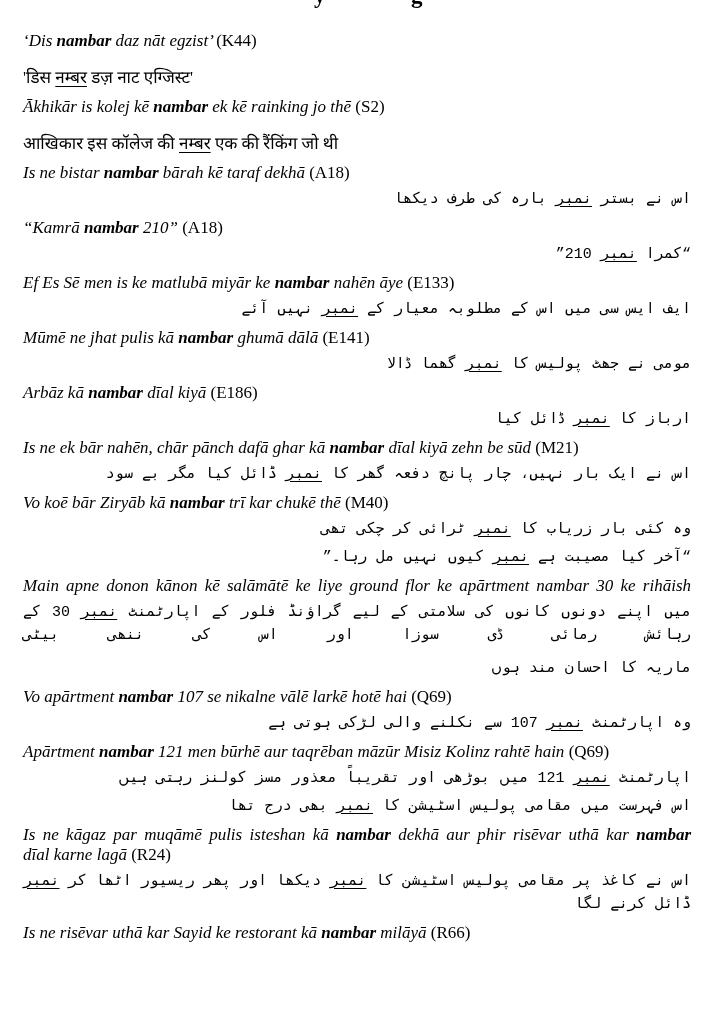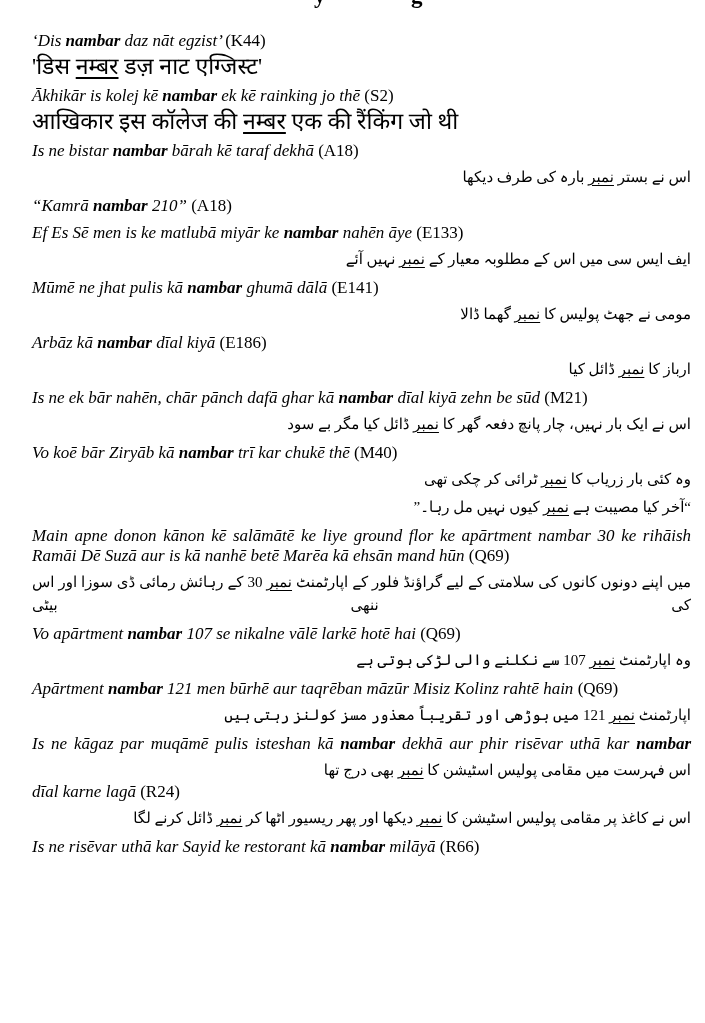--- a/index.html
+++ b/index.html
@@ -19,45 +19,45 @@
     font-family: "Liberation Serif", serif;
     font-weight: bold; font-size: 23px; font-style: normal;
   }
   .frag-left  { left: 314px; }
   .frag-right { left: 411px; }
 
   .entries {
     position: absolute; top: 0; left: 0;
     width: 705px; height: 1023px;
     box-sizing: border-box;
-    padding: 24px 14px 0 32px;
+    padding: 24px 14px 0 23px;
     overflow: hidden;
   }
   .line { white-space: normal; }
 
   
   .roman {
     font-family: "Liberation Serif", serif;
     font-style: italic;
     font-size: 17px; line-height: 20px;
     text-align: left;
     margin-top: 7px;
   }
   
   .hindi {
     font-family: "Liberation Serif", "DejaVu Sans", serif;
     font-style: normal;
-    font-size: 23px; line-height: 24px;
+    font-size: 17px; line-height: 24px;
     text-align: left;
-    margin-top: 4px;
+    margin-top: 15px;
   }
   
   .urdu {
     direction: rtl;
-    font-family: Liberation Serif, serif;
+    font-family: Liberation Mono, monospace;
     font-style: normal;
     font-size: 15px; line-height: 23px;
     text-align: right;
     margin-top: 5px;
   }
   .line.justify { text-align: justify; text-align-last: justify; }
   .line.continuation { margin-top: 0; }
   .line.continuation-spaced { margin-top: 10px; }
 
   .seg-i  { font-style: italic; }
@@ -69,40 +69,41 @@
 <body>
 
 <div class="entries">
     <div class="line roman"><span class="seg-i">‘Dis </span><span class="seg-bi">nambar</span><span class="seg-i"> daz nāt egzist’ </span><span class="seg-r">(K44)</span></div>
     <div class="line hindi"><span class="seg-r">'डिस </span><span class="seg-u">नम्बर</span><span class="seg-r"> डज़ नाट एग्जिस्ट'</span></div>
     <div class="line roman"><span class="seg-i">Ākhikār is kolej kē </span><span class="seg-bi">nambar</span><span class="seg-i"> ek kē rainking jo thē </span><span class="seg-r">(S2)</span></div>
     <div class="line hindi"><span class="seg-r">आखिकार इस कॉलेज की </span><span class="seg-u">नम्बर</span><span class="seg-r"> एक की रैंकिंग जो थी</span></div>
     <div class="line roman"><span class="seg-i">Is ne bistar </span><span class="seg-bi">nambar</span><span class="seg-i"> bārah kē taraf dekhā </span><span class="seg-r">(A18)</span></div>
     <div class="line urdu"><span class="seg-r">اس نے بستر </span><span class="seg-u">نمبر</span><span class="seg-r"> بارہ کی طرف دیکھا</span></div>
     <div class="line roman"><span class="seg-i">“Kamrā </span><span class="seg-bi">nambar</span><span class="seg-i"> 210” </span><span class="seg-r">(A18)</span></div>
+    <div class="line urdu"><span class="seg-r">“کمرا </span><span class="seg-u">نمبر</span><span class="seg-r"> 210”</span></div>
     <div class="line roman"><span class="seg-i">Ef Es Sē men is ke matlubā miyār ke </span><span class="seg-bi">nambar</span><span class="seg-i"> nahēn āye </span><span class="seg-r">(E133)</span></div>
     <div class="line urdu"><span class="seg-r">ایف ایس سی میں اس کے مطلوبہ معیار کے </span><span class="seg-u">نمبر</span><span class="seg-r"> نہیں آئے</span></div>
     <div class="line roman"><span class="seg-i">Mūmē ne jhat pulis kā </span><span class="seg-bi">nambar</span><span class="seg-i"> ghumā dālā </span><span class="seg-r">(E141)</span></div>
     <div class="line urdu"><span class="seg-r">مومی نے جھٹ پولیس کا </span><span class="seg-u">نمبر</span><span class="seg-r"> گھما ڈالا</span></div>
     <div class="line roman"><span class="seg-i">Arbāz kā </span><span class="seg-bi">nambar</span><span class="seg-i"> dīal kiyā </span><span class="seg-r">(E186)</span></div>
     <div class="line urdu"><span class="seg-r">ارباز کا </span><span class="seg-u">نمبر</span><span class="seg-r"> ڈائل کیا</span></div>
     <div class="line roman"><span class="seg-i">Is ne ek bār nahēn, chār pānch dafā ghar kā </span><span class="seg-bi">nambar</span><span class="seg-i"> dīal kiyā zehn be sūd </span><span class="seg-r">(M21)</span></div>
     <div class="line urdu"><span class="seg-r">اس نے ایک بار نہیں، چار پانچ دفعہ گھر کا </span><span class="seg-u">نمبر</span><span class="seg-r"> ڈائل کیا مگر بے سود</span></div>
     <div class="line roman"><span class="seg-i">Vo koē bār Ziryāb kā </span><span class="seg-bi">nambar</span><span class="seg-i"> trī kar chukē thē </span><span class="seg-r">(M40)</span></div>
     <div class="line urdu"><span class="seg-r">وہ کئی بار زریاب کا </span><span class="seg-u">نمبر</span><span class="seg-r"> ٹرائی کر چکی تھی</span></div>
     <div class="line urdu"><span class="seg-r">“آخر کیا مصیبت ہے </span><span class="seg-u">نمبر</span><span class="seg-r"> کیوں نہیں مل رہا۔”</span></div>
     <div class="line roman justify"><span class="seg-i">Main apne donon kānon kē salāmātē ke liye ground flor ke apārtment nambar 30 ke rihāish</span></div>
-    <div class="line roman continuation"><span class="seg-i">Ramāi Dē Suzā aur is kā nanhē betē Marēa kā ehsān mand hūn </span><span class="seg-r">(Q69)</span></div>
     <div class="line urdu justify"><span class="seg-r">میں اپنے دونوں کانوں کی سلامتی کے لیے گراؤنڈ فلور کے اپارٹمنٹ </span><span class="seg-u">نمبر</span><span class="seg-r"> 30 کے رہائش رمائی ڈی سوزا اور اس کی ننھی بیٹی</span></div>
+    <div class="line urdu continuation-spaced"><span class="seg-r">ماریہ کا احسان مند ہوں</span></div>
     <div class="line roman"><span class="seg-i">Vo apārtment </span><span class="seg-bi">nambar</span><span class="seg-i"> 107 se nikalne vālē larkē hotē hai </span><span class="seg-r">(Q69)</span></div>
     <div class="line urdu"><span class="seg-r">وہ اپارٹمنٹ </span><span class="seg-u">نمبر</span><span class="seg-r"> 107 سے نکلنے والی لڑکی ہوتی ہے</span></div>
     <div class="line roman"><span class="seg-i">Apārtment </span><span class="seg-bi">nambar</span><span class="seg-i"> 121 men būrhē aur taqrēban māzūr Misiz Kolinz rahtē hain </span><span class="seg-r">(Q69)</span></div>
     <div class="line urdu"><span class="seg-r">اپارٹمنٹ </span><span class="seg-u">نمبر</span><span class="seg-r"> 121 میں بوڑھی اور تقریباً معذور مسز کولنز رہتی ہیں</span></div>
+    <div class="line urdu"><span class="seg-r">اس فہرست میں مقامی پولیس اسٹیشن کا </span><span class="seg-u">نمبر</span><span class="seg-r"> بھی درج تھا</span></div>
     <div class="line roman justify"><span class="seg-i">Is ne kāgaz par muqāmē pulis isteshan kā </span><span class="seg-bi">nambar</span><span class="seg-i"> dekhā aur phir risēvar uthā kar </span><span class="seg-bi">nambar</span></div>
-    <div class="line urdu"><span class="seg-r">اس فہرست میں مقامی پولیس اسٹیشن کا </span><span class="seg-u">نمبر</span><span class="seg-r"> بھی درج تھا</span></div>
     <div class="line roman continuation"><span class="seg-i">dīal karne lagā </span><span class="seg-r">(R24)</span></div>
     <div class="line urdu"><span class="seg-r">اس نے کاغذ پر مقامی پولیس اسٹیشن کا </span><span class="seg-u">نمبر</span><span class="seg-r"> دیکھا اور پھر ریسیور اٹھا کر </span><span class="seg-u">نمبر</span><span class="seg-r"> ڈائل کرنے لگا</span></div>
     <div class="line roman"><span class="seg-i">Is ne risēvar uthā kar Sayid ke restorant kā </span><span class="seg-bi">nambar</span><span class="seg-i"> milāyā </span><span class="seg-r">(R66)</span></div>
   </div>
 
 <div class="heading-clip">
   <span class="frag frag-left">y</span>
   <span class="frag frag-right">g</span>
 </div>
 

